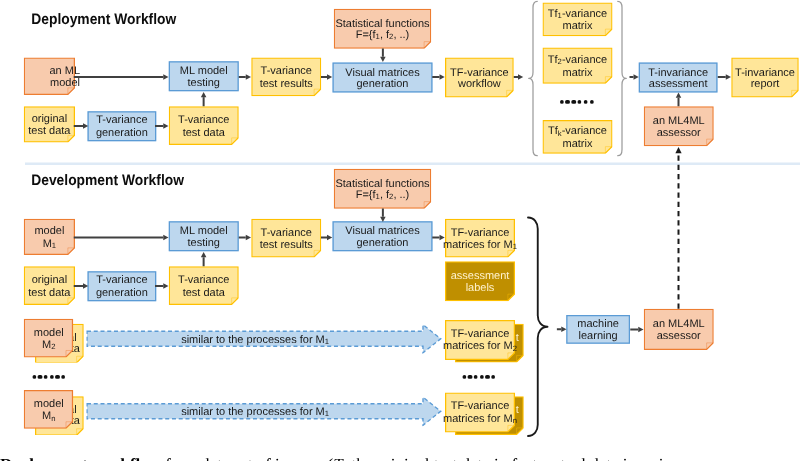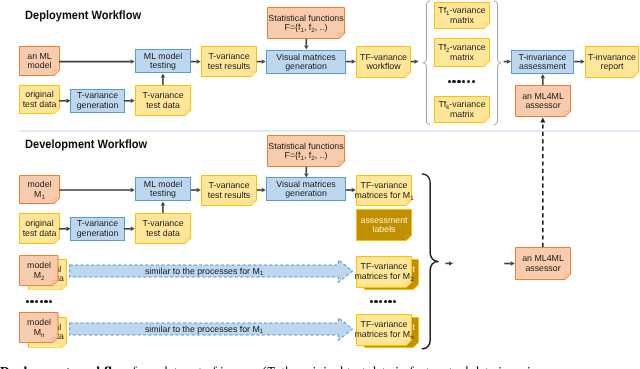--- a/index.html
+++ b/index.html
@@ -47,21 +47,21 @@
 
   <div class="sep" style="left:20px;top:130px;width:620px;height:1.6px;"></div>
 
   <div class="wf-title" style="left:25px;top:137px;">Development Workflow</div>
 
 <div class="node" style="left:19px;top:46px;width:41px;height:30px;">
 <svg class="shape" width="41" height="30" viewBox="0 0 41 30">
         <path d="M0.5,0.5 L40.5,0.5 L40.5,24.3 L35.3,29.5 L0.5,29.5 Z" fill="#F8CBAD" stroke="#ED7D31" stroke-width="1"></path>
         <path d="M35.3,29.5 L35.3,24.3 L40.5,24.3" fill="none" stroke="#ED7D31" stroke-width="0.65" stroke-opacity="0.5"></path>
       </svg>
-<div class="lbl" style="color:#1a1a1a;font-size:8.8px;">
+<div class="lbl" style="color:#1a1a1a;font-size:8.8px;text-align:right;">
         <span class="ln">an ML</span>
         <span class="ln">model</span>
       </div>
 </div>
 <div class="node" style="left:19px;top:85px;width:41px;height:29px;">
 <svg class="shape" width="41" height="29" viewBox="0 0 41 29">
         <path d="M0.5,0.5 L40.5,0.5 L40.5,23.3 L35.3,28.5 L0.5,28.5 Z" fill="#FFE699" stroke="#FFC000" stroke-width="1"></path>
         <path d="M35.3,28.5 L35.3,23.3 L40.5,23.3" fill="none" stroke="#FFC000" stroke-width="0.65" stroke-opacity="0.5"></path>
       </svg>
 <div class="lbl" style="color:#1a1a1a;font-size:8.8px;">
@@ -349,20 +349,27 @@
       </div>
 </div>
 <div class="node" style="left:356px;top:313.5px;width:56px;height:32px;">
 <svg class="shape" width="56" height="32" viewBox="0 0 56 32">
         <path d="M0.5,0.5 L55.5,0.5 L55.5,26.3 L50.3,31.5 L0.5,31.5 Z" fill="#FFE699" stroke="#FFC000" stroke-width="1"></path>
         <path d="M50.3,31.5 L50.3,26.3 L55.5,26.3" fill="none" stroke="#FFC000" stroke-width="0.65" stroke-opacity="0.5"></path>
       </svg>
 <div class="lbl" style="color:#1a1a1a;font-size:8.8px;">
         <span class="ln">TF-variance</span>
         <span class="ln">matrices for M<sub>n</sub></span>
+      </div>
+</div>
+<div class="node" style="left:453px;top:252px;width:51px;height:23px;">
+<div class="shape rect" style="background:#BDD7EE;border-color:#5B9BD5;"></div>
+<div class="lbl" style="color:#1a1a1a;font-size:8.8px;">
+        <span class="ln">machine</span>
+        <span class="ln">learning</span>
       </div>
 </div>
 <div class="node" style="left:515px;top:247px;width:56px;height:33px;">
 <svg class="shape" width="56" height="33" viewBox="0 0 56 33">
         <path d="M0.5,0.5 L55.5,0.5 L55.5,27.3 L50.3,32.5 L0.5,32.5 Z" fill="#F8CBAD" stroke="#ED7D31" stroke-width="1"></path>
         <path d="M50.3,32.5 L50.3,27.3 L55.5,27.3" fill="none" stroke="#ED7D31" stroke-width="0.65" stroke-opacity="0.5"></path>
       </svg>
 <div class="lbl" style="color:#1a1a1a;font-size:8.8px;">
         <span class="ln">an ML4ML</span>
         <span class="ln">assessor</span>

